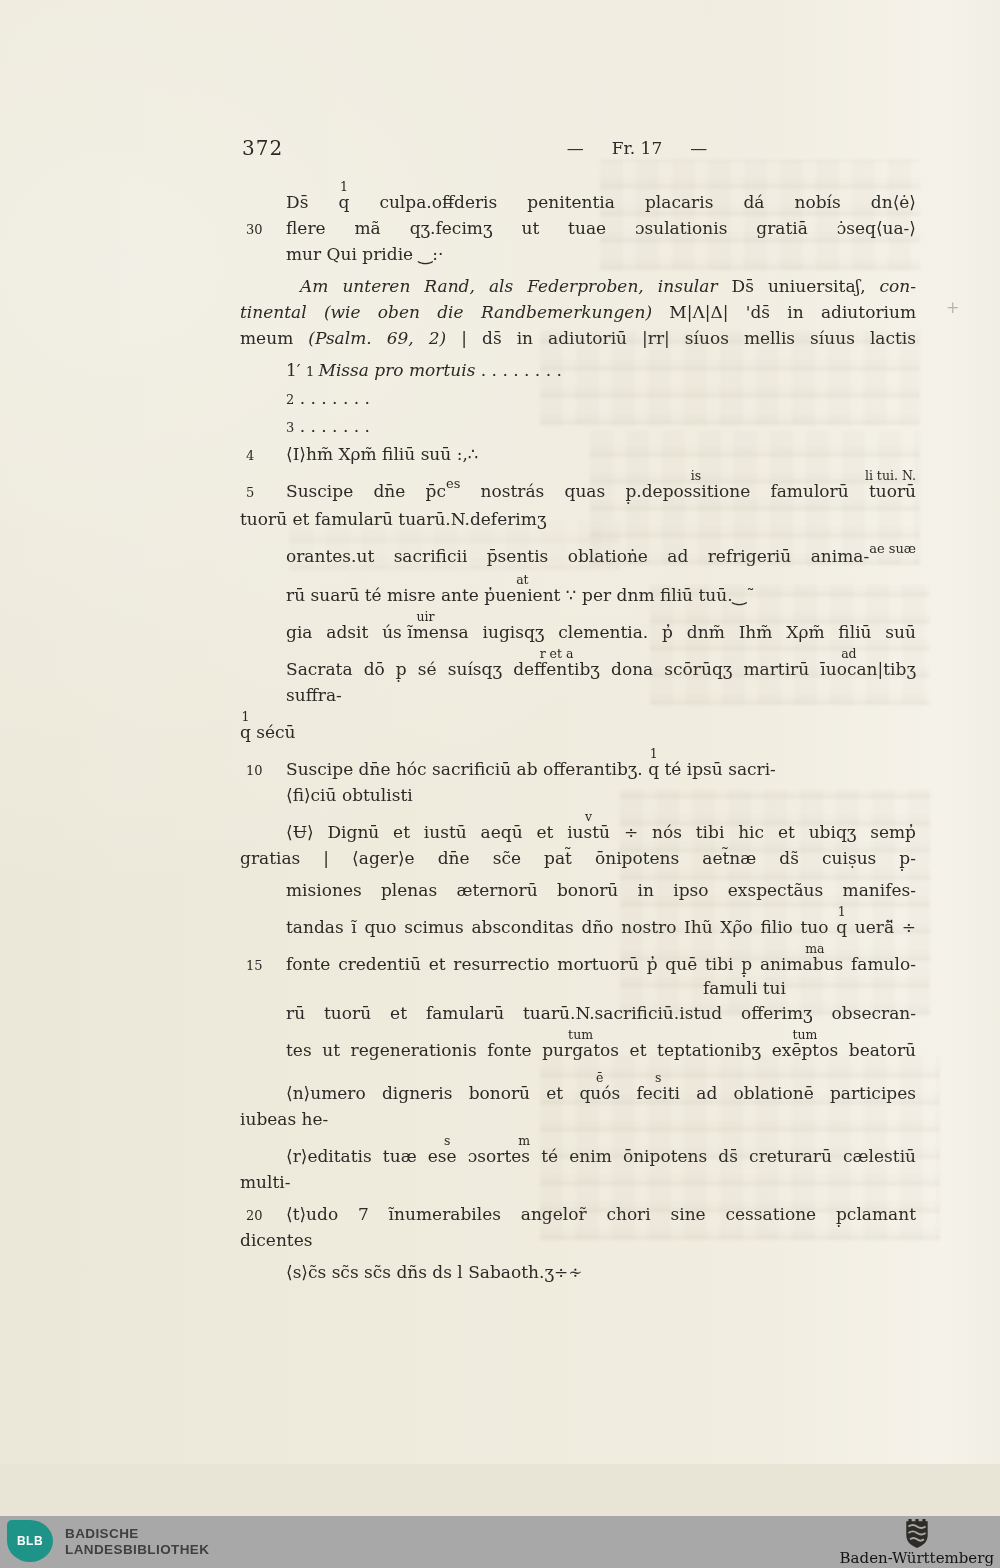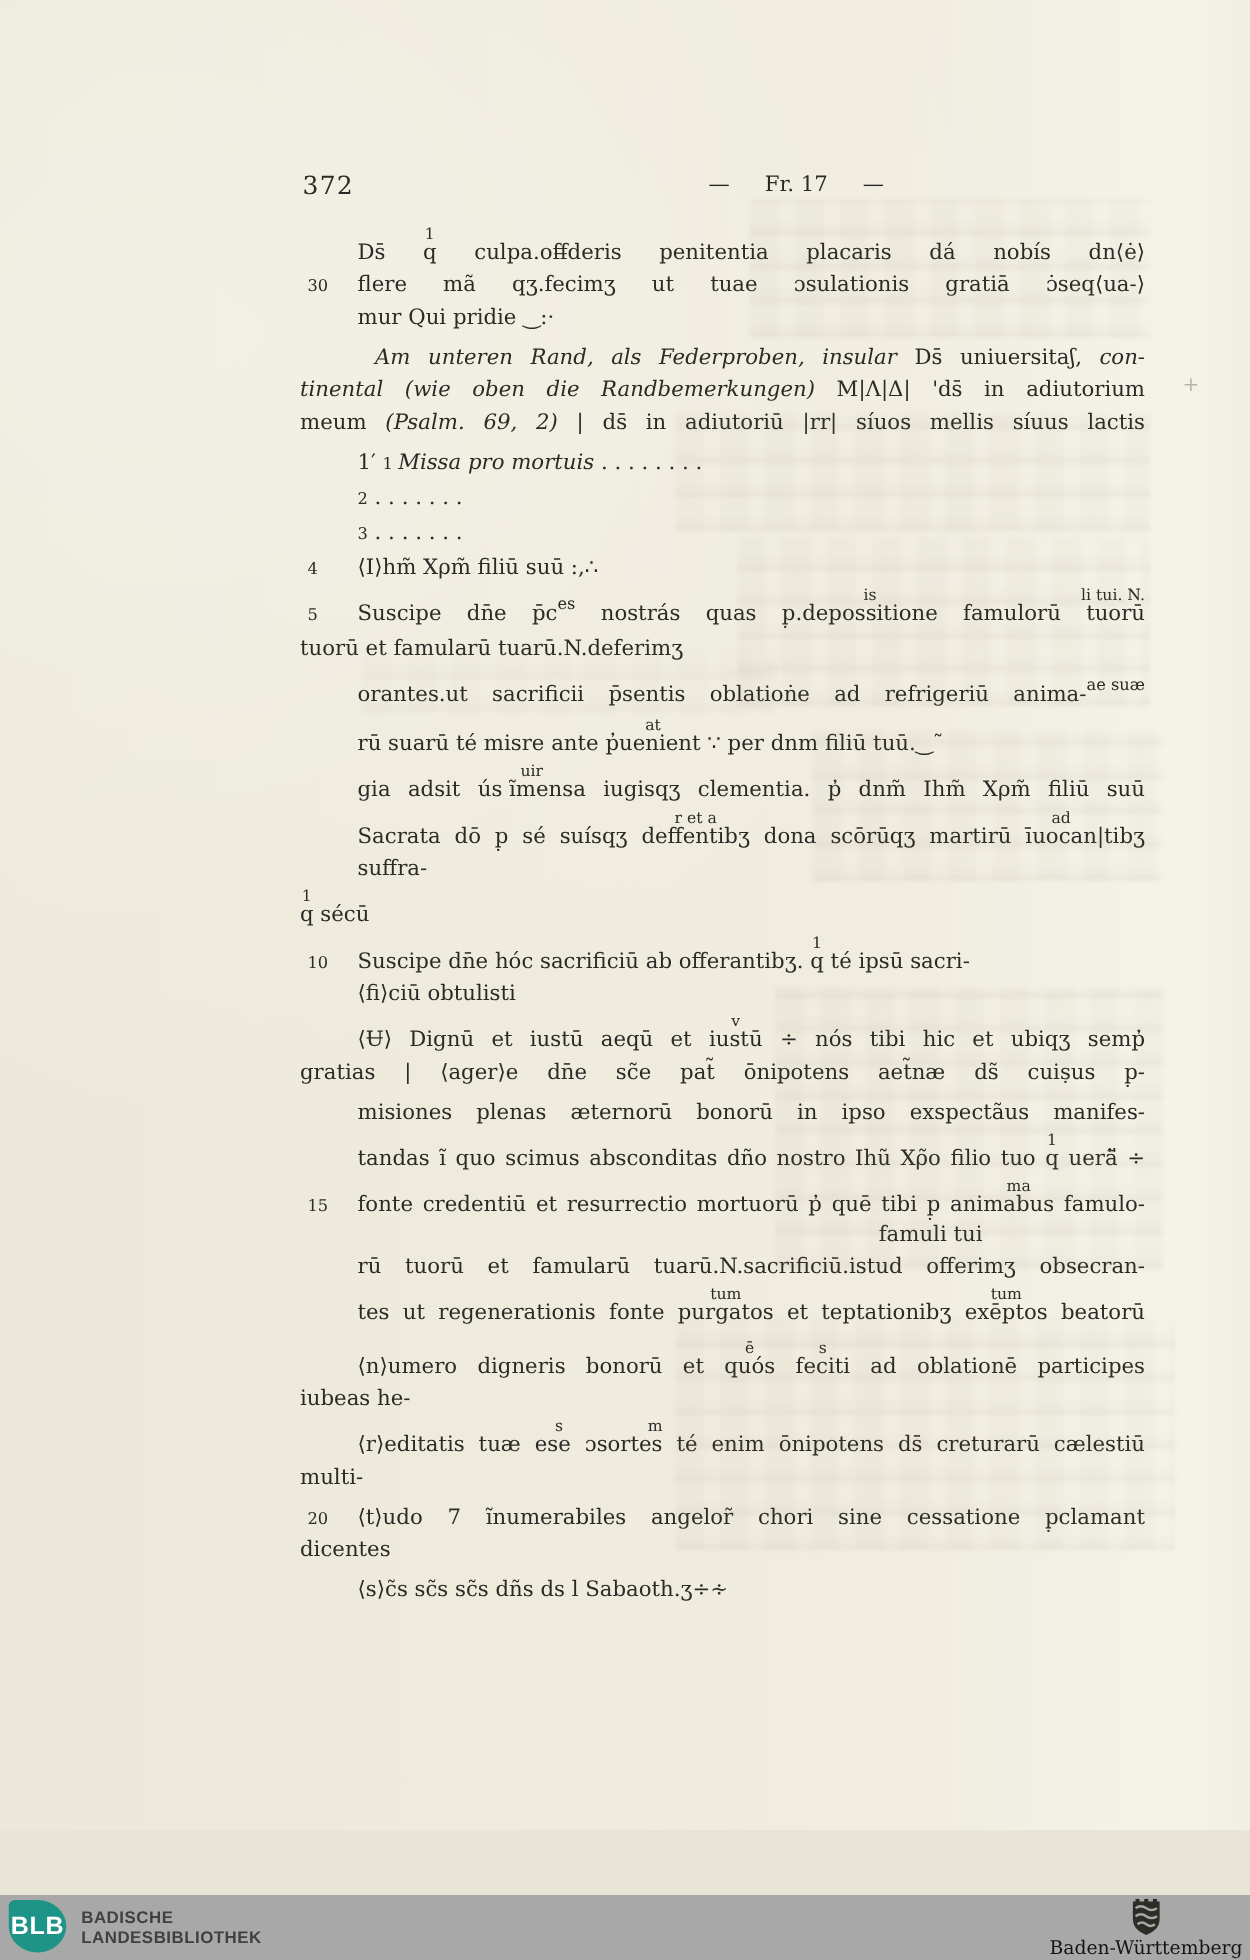--- a/index.html
+++ b/index.html
@@ -34,21 +34,21 @@
   .ov.r .ovt{left:auto;right:0;transform:none;}
   .plus{position:absolute;left:946px;top:298px;font-size:16px;color:#aaa492;opacity:.8;}
   .smudge{position:absolute;pointer-events:none;filter:blur(1.6px);opacity:.55;
     background:
       repeating-linear-gradient(0deg, rgba(124,114,88,.11) 0 5px, rgba(124,114,88,.03) 5px 12px, transparent 12px 27px),
       repeating-linear-gradient(90deg, rgba(124,114,88,.05) 0 23px, transparent 23px 36px);}
   .footer{position:absolute;left:0;bottom:0;width:1000px;height:52px;background:#a8a8a8;
     display:flex;align-items:center;font-family:"Liberation Sans","DejaVu Sans",sans-serif;}
   .blb-logo{width:46px;height:42px;margin:0 12px 2px 7px;background:#1d9487;
     border-radius:5px 50% 50% 50%;display:flex;align-items:center;justify-content:center;
-    color:#fff;font-weight:bold;font-size:20px;letter-spacing:.5px;}
+    color:#fff;font-weight:bold;font-size:12px;letter-spacing:.5px;}
   .orgname{font-weight:bold;font-size:13.5px;line-height:16px;color:#404040;letter-spacing:.4px;}
   .f-right{margin-left:auto;margin-right:6px;display:flex;flex-direction:column;align-items:center;}
   .arms{width:26px;height:30px;margin-bottom:1px;}
   .state{font-family:"DejaVu Serif",serif;font-size:15px;color:#141414;line-height:16px;}
 </style>
 </head>
 <body>
 
 <div class="paper">
 

